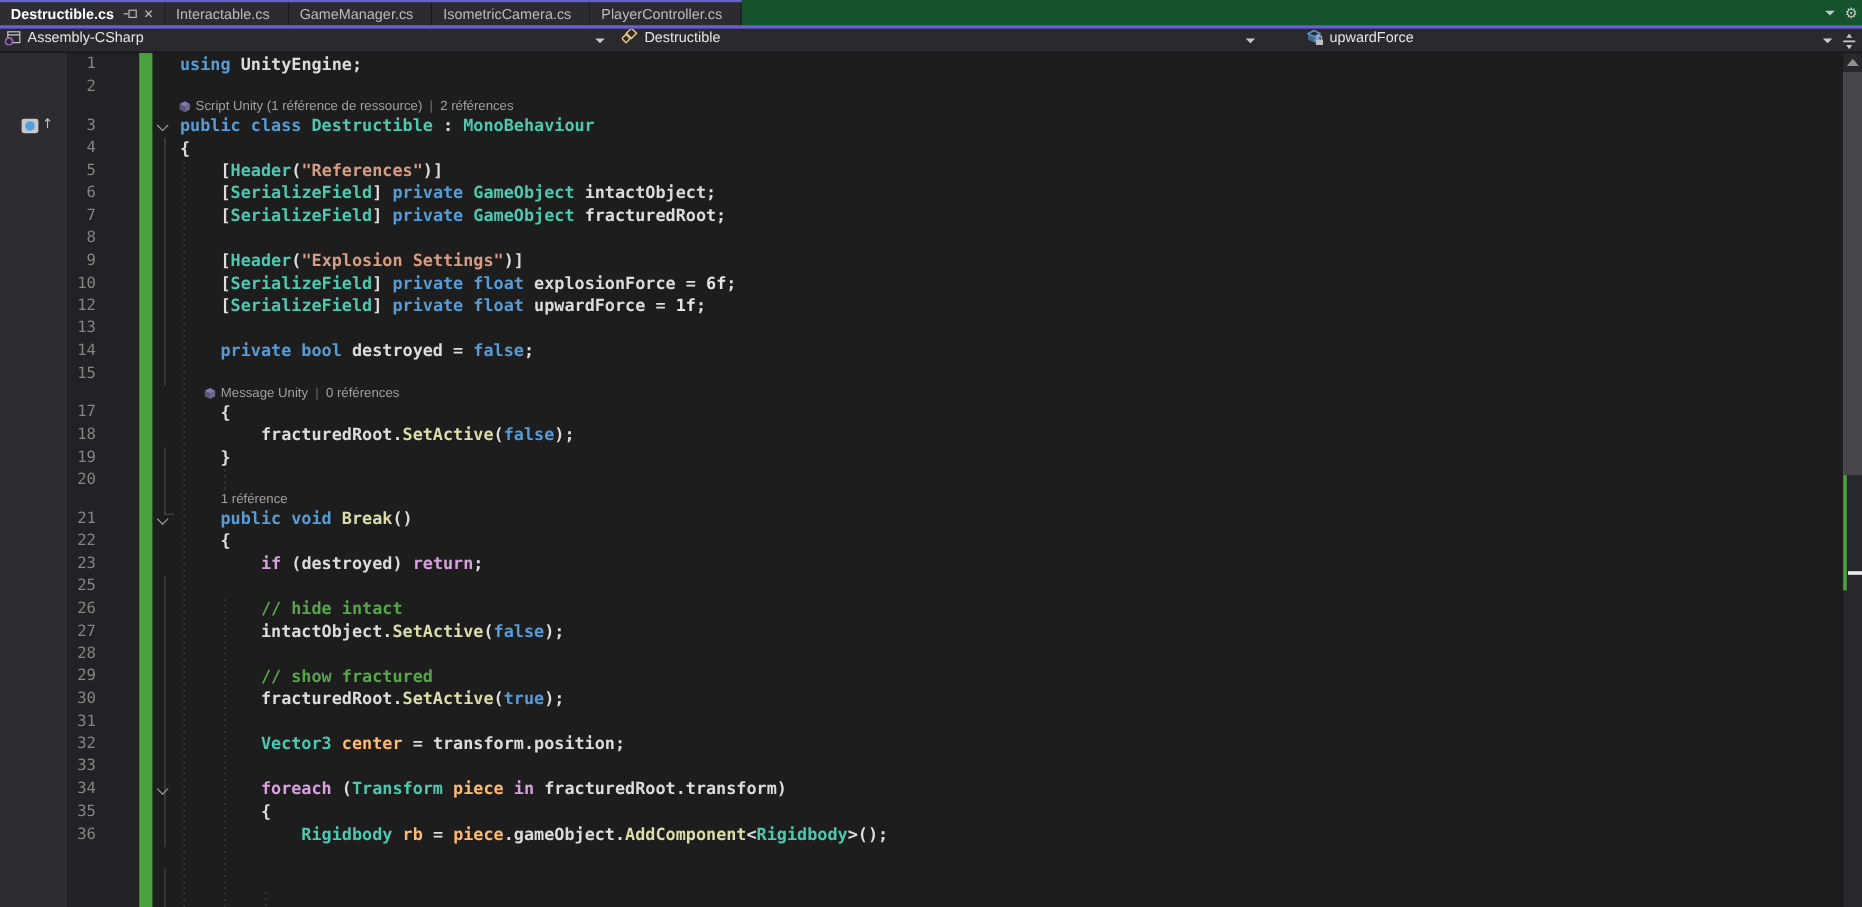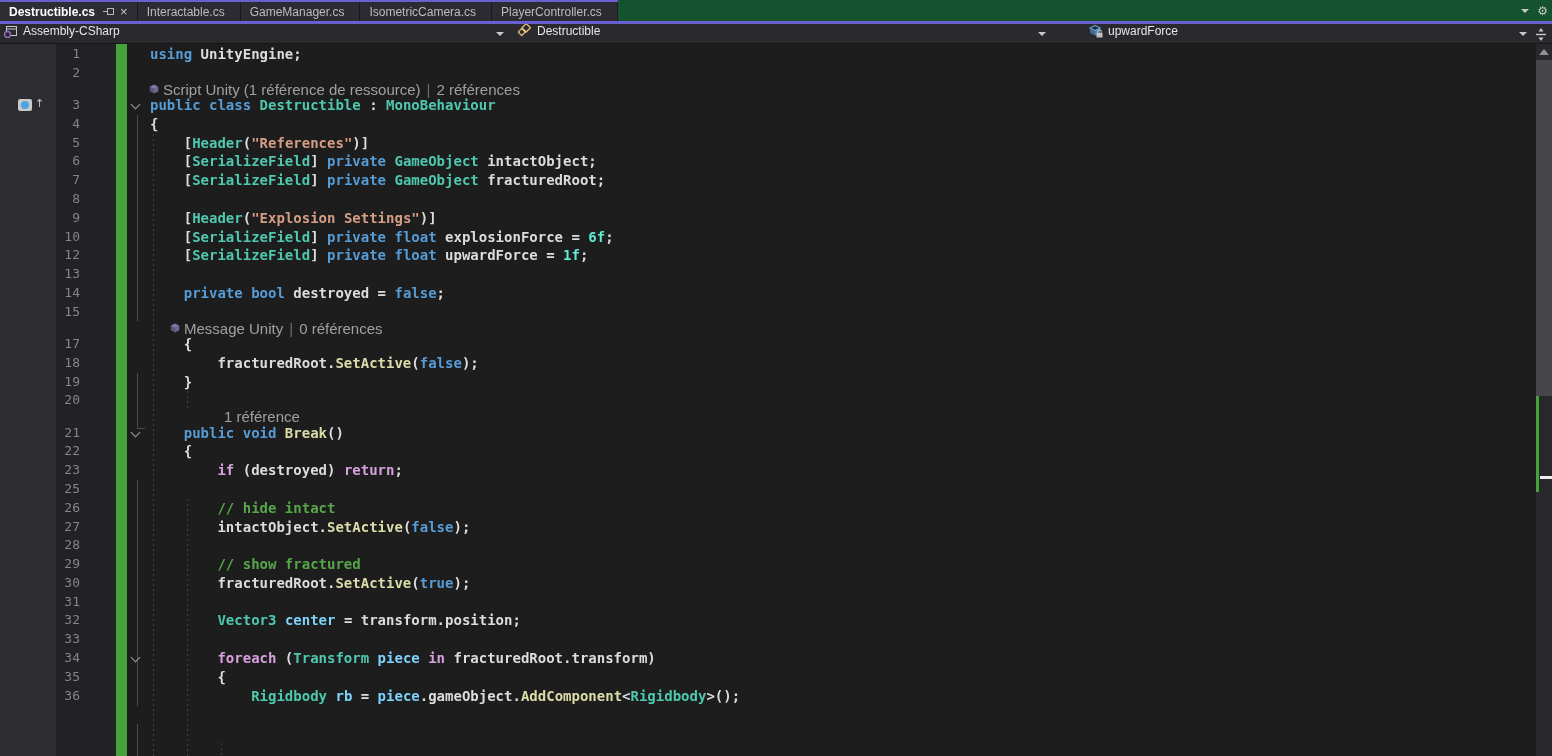--- a/index.html
+++ b/index.html
@@ -46,29 +46,29 @@
   .row{position:relative;}
   .row-code{height:18.8px;}
   .row-lens{height:13.4px;}
   .lnum{position:absolute;left:0;top:0;width:80px;text-align:right;color:#858585;
         font-family:"DejaVu Sans Mono",monospace;font-size:13px;line-height:18.8px;}
   .codetext{position:absolute;left:150px;top:0;white-space:pre;
         font-family:"DejaVu Sans Mono",monospace;font-size:14px;line-height:18.8px;font-weight:600;}
   .fold{position:absolute;left:132px;top:5px;width:7px;height:7px;
         border-right:1.6px solid #999;border-bottom:1.6px solid #999;transform:rotate(45deg);}
   .lens{position:absolute;top:0;height:13.4px;display:flex;align-items:center;gap:4px;
-        font-size:15px;line-height:13.4px;color:#A0A0A0;}
+        font-size:11px;line-height:13.4px;color:#A0A0A0;}
   .lens .sep{color:#6E6E6E;padding:0 2px;}
   .inherit-chip{position:absolute;left:18px;top:3px;width:14px;height:12px;background:#C8C8C8;
         border-radius:2px;display:flex;align-items:center;justify-content:center;}
   .inherit-dot{width:8px;height:8px;border-radius:50%;background:#4FA3E3;}
   .inherit-arrow{position:absolute;left:35px;top:1px;color:#C5C5C5;font-size:11px;font-family:"DejaVu Sans",sans-serif;}
 
   .c-kw{color:#569CD6;} .c-ctl{color:#D8A0DF;} .c-ty{color:#4EC9B0;} .c-m{color:#DCDCAA;}
-  .c-str{color:#D69D85;} .c-num{color:#5eead4;} .c-com{color:#57A64A;} .c-pl{color:#DCDCDC;} .c-loc{color:#7dd3fc;}
+  .c-str{color:#D69D85;} .c-num{color:#e5e5e5;} .c-com{color:#57A64A;} .c-pl{color:#DCDCDC;} .c-loc{color:#fdba74;}
 
   
   #vscroll{position:absolute;right:0;top:0;width:16px;height:712px;background:#28282C;}
   #vscroll .arrow-up{position:absolute;top:5px;left:3px;width:0;height:0;
         border-left:5px solid transparent;border-right:5px solid transparent;border-bottom:6px solid #909090;}
   #vscroll .thumb{position:absolute;left:0;top:16px;width:16px;height:336px;background:#47474B;}
   #vscroll .annot-change{position:absolute;left:0;top:16px;width:3px;height:432px;background:#47A23D;}
   #vscroll .caret-mark{position:absolute;left:4px;top:432px;right:0;height:3px;background:#EDEDED;}
 
   svg{display:block;}
@@ -260,21 +260,21 @@
         </div>
         <div class="row row-code">
           <span class="lnum">19</span>
           <span class="codetext"><span class="c-pl">    }</span></span>
         </div>
         <div class="row row-code">
           <span class="lnum">20</span>
           <span class="codetext"></span>
         </div>
         <div class="row row-lens">
-          <span class="lens" style="left: 184px; margin-left: 40px;">
+          <span class="lens" style="left: 184px;">
             <span>1 référence</span>
           </span>
         </div>
         <div class="row row-code">
           <span class="lnum">21</span>
           <span class="fold"></span>
           <span class="codetext"><span class="c-kw">    public void </span><span class="c-m">Break</span><span class="c-pl">()</span></span>
         </div>
         <div class="row row-code">
           <span class="lnum">22</span>

